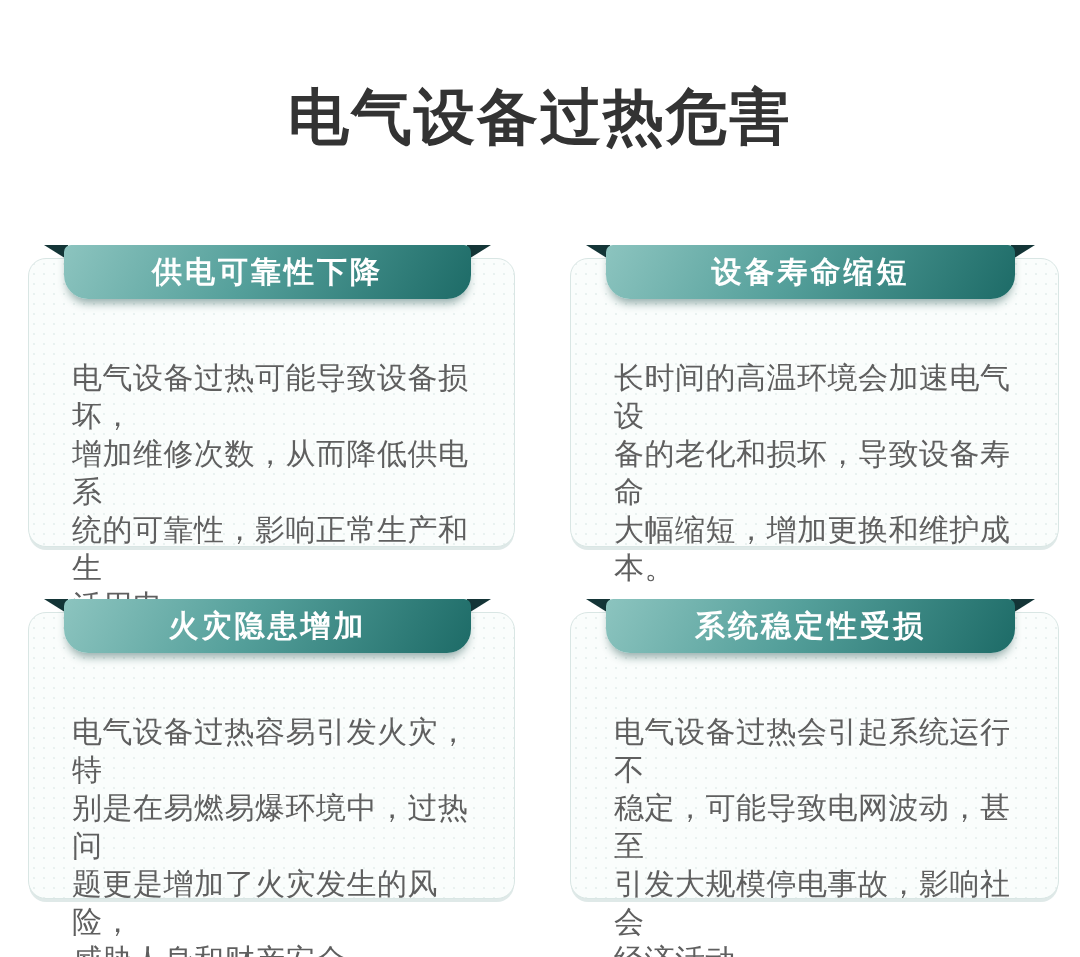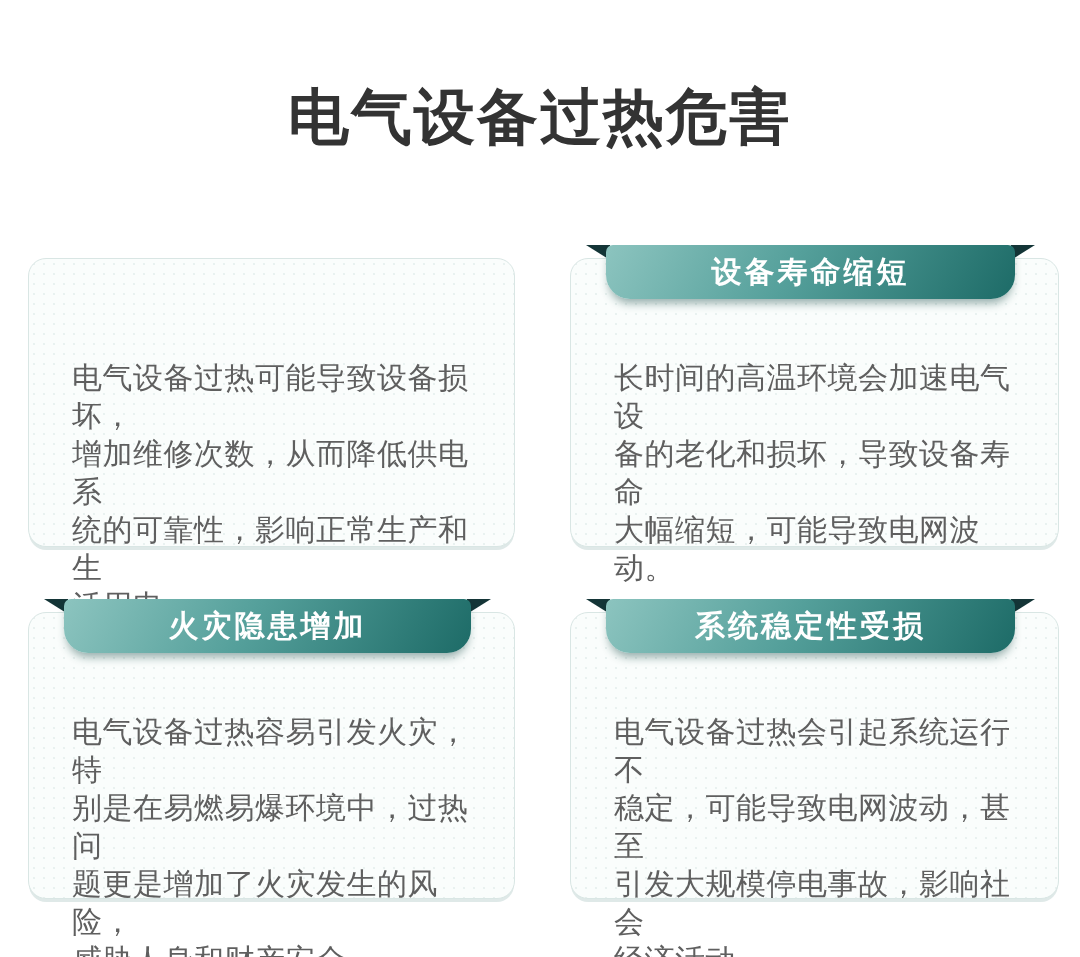--- a/index.html
+++ b/index.html
@@ -46,35 +46,40 @@
   }
 </style>
 </head>
 <body>
 
 <div class="page">
 
   <h1 class="page-title">电气设备过热危害</h1>
 
   <section class="card pos-tl">
+    <div class="ribbon-wrap">
+      <span class="fold fold-left"></span>
+      <span class="fold fold-right"></span>
+      <div class="ribbon-body">供电可靠性下降</div>
+    </div>
     <p class="card-text">电气设备过热可能导致设备损坏，
 增加维修次数，从而降低供电系
 统的可靠性，影响正常生产和生
 活用电。</p>
   </section>
 
   <section class="card pos-tr">
     <div class="ribbon-wrap">
       <span class="fold fold-left"></span>
       <span class="fold fold-right"></span>
       <div class="ribbon-body">设备寿命缩短</div>
     </div>
     <p class="card-text">长时间的高温环境会加速电气设
 备的老化和损坏，导致设备寿命
-大幅缩短，可能导致电网波动。</p>
+大幅缩短，增加更换和维护成本。</p>
   </section>
 
   <section class="card pos-br">
     <div class="ribbon-wrap">
       <span class="fold fold-left"></span>
       <span class="fold fold-right"></span>
       <div class="ribbon-body">系统稳定性受损</div>
     </div>
     <p class="card-text">电气设备过热会引起系统运行不
 稳定，可能导致电网波动，甚至

